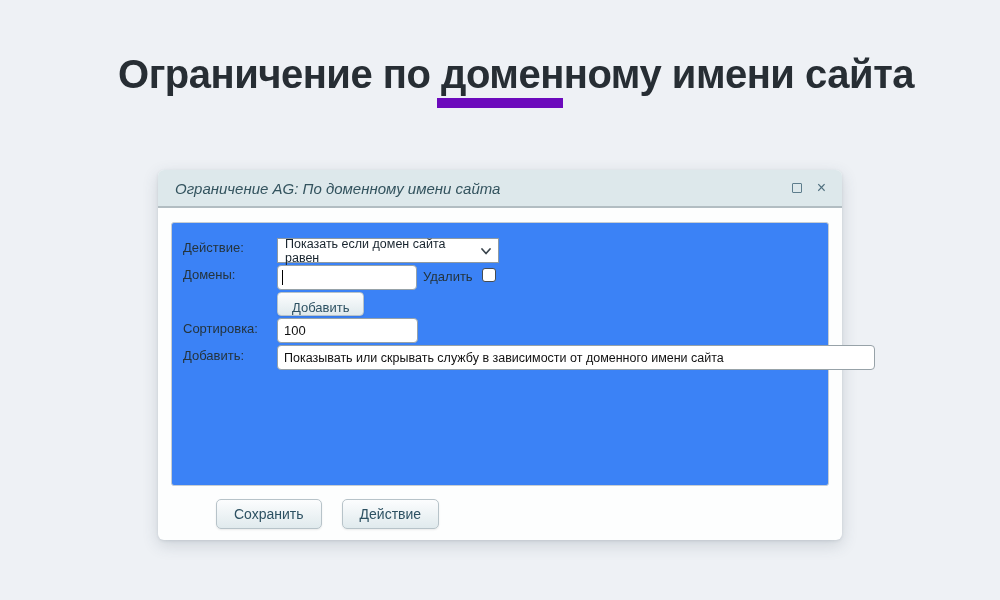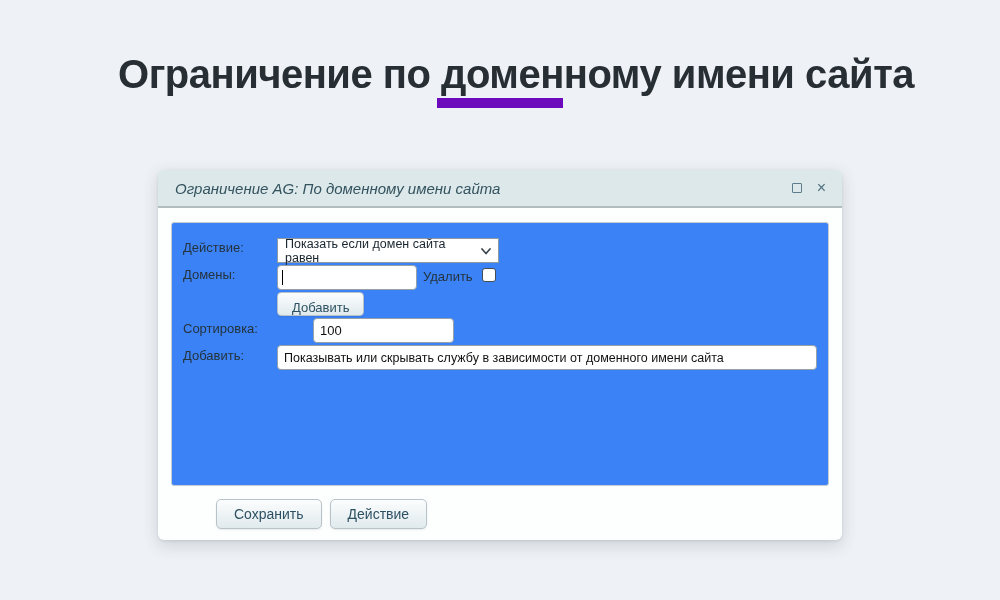--- a/index.html
+++ b/index.html
@@ -94,22 +94,22 @@
     height:25px;
     background:#fff;
     border:1px solid #97a2a8;
     border-radius:4px;
     font-family:"Liberation Sans", sans-serif;
     font-size:13px; color:#111;
     padding:0 6px;
     outline:none;
   }
   .input-domains { left:105px; top:42px; width:140px; }
-  .input-sort    { left:105px; top:95px; width:141px;margin-left:36px; }
-  .input-desc    { left:105px; top:122px; width:540px; font-size:12.5px; }
+  .input-sort    { left:105px; top:95px; width:141px; }
+  .input-desc    { left:105px; top:122px; width:598px; font-size:12.5px; }
 
   .text-caret {
     position:absolute; left:110px; top:47px;
     width:1px; height:15px; background:#000;
   }
 
   .checkbox {
     position:absolute; left:310px; top:45px;
     width:14px; height:14px;
     background:#fff;
@@ -128,21 +128,21 @@
     box-shadow:0 1px 2px rgba(0,0,0,0.08);
   }
   .btn-add {
     position:absolute; left:105px; top:69px;
     height:24px; padding:7px 14px;
     font-size:13px;
   }
 
   .footer {
     position:absolute; left:10px; top:329px;
-    display:flex; gap:8px;padding-left:48px;
+    display:flex; gap:20px;padding-left:48px;
   }
   .btn-footer {
     height:30px; padding:0 17px;
     font-size:14px;
     border-radius:5px;
   }
 </style>
 </head>
 <body>
 

